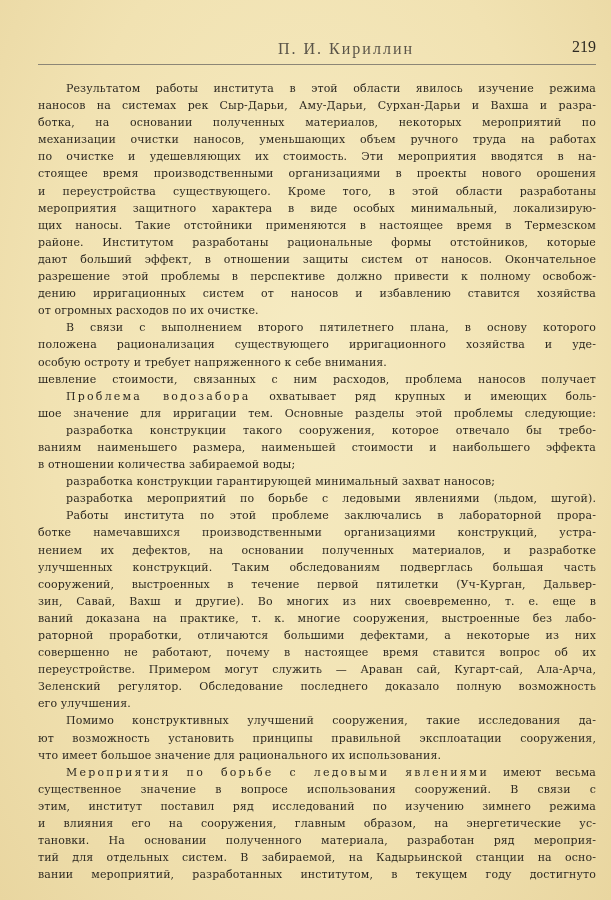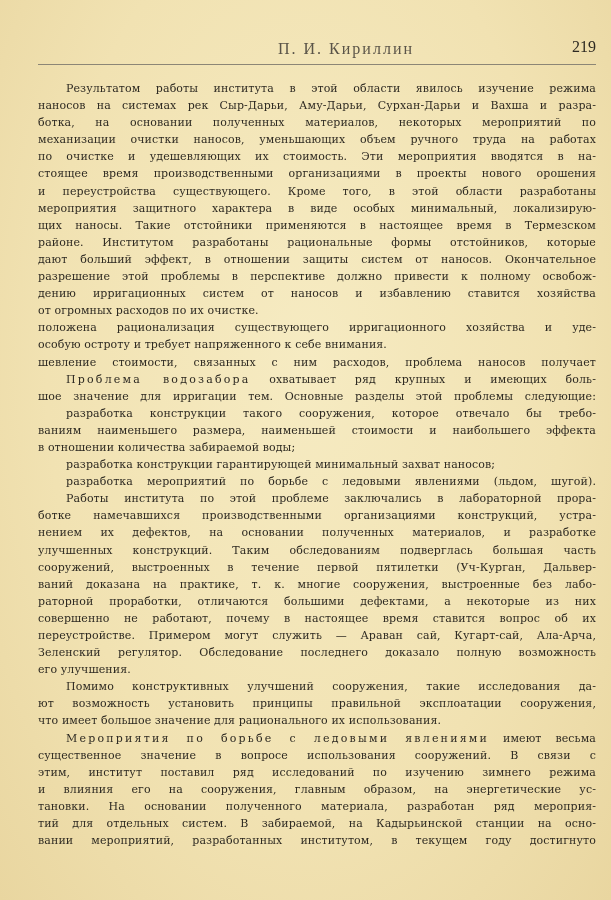--- a/index.html
+++ b/index.html
@@ -61,35 +61,37 @@
       <div class="line">по очистке и удешевляющих их стоимость. Эти мероприятия вводятся в на-</div>
       <div class="line">стоящее время производственными организациями в проекты нового орошения</div>
       <div class="line">и переустройства существующего. Кроме того, в этой области разработаны</div>
       <div class="line">мероприятия защитного характера в виде особых минимальный, локализирую-</div>
       <div class="line">щих наносы. Такие отстойники применяются в настоящее время в Термезском</div>
       <div class="line">районе. Институтом разработаны рациональные формы отстойников, которые</div>
       <div class="line">дают больший эффект, в отношении защиты систем от наносов. Окончательное</div>
       <div class="line">разрешение этой проблемы в перспективе должно привести к полному освобож-</div>
       <div class="line">дению ирригационных систем от наносов и избавлению ставится хозяйства</div>
       <div class="line last">от огромных расходов по их очистке.</div>
+      <div class="line indent">В связи с выполнением второго пятилетнего плана, в основу которого</div>
       <div class="line">положена рационализация существующего ирригационного хозяйства и уде-</div>
       <div class="line last">особую остроту и требует напряженного к себе внимания.</div>
       <div class="line">шевление стоимости, связанных с ним расходов, проблема наносов получает</div>
       <div class="line indent"><span class="spaced">Проблема водозабора</span><span> охватывает ряд крупных и имеющих боль-</span></div>
       <div class="line">шое значение для ирригации тем. Основные разделы этой проблемы следующие:</div>
       <div class="line indent">разработка конструкции такого сооружения, которое отвечало бы требо-</div>
       <div class="line">ваниям наименьшего размера, наименьшей стоимости и наибольшего эффекта</div>
       <div class="line last">в отношении количества забираемой воды;</div>
       <div class="line indent last">разработка конструкции гарантирующей минимальный захват наносов;</div>
       <div class="line indent">разработка мероприятий по борьбе с ледовыми явлениями (льдом, шугой).</div>
       <div class="line indent">Работы института по этой проблеме заключались в лабораторной прора-</div>
       <div class="line">ботке намечавшихся производственными организациями конструкций, устра-</div>
       <div class="line">нением их дефектов, на основании полученных материалов, и разработке</div>
       <div class="line">улучшенных конструкций. Таким обследованиям подверглась большая часть</div>
       <div class="line">сооружений, выстроенных в течение первой пятилетки (Уч-Курган, Дальвер-</div>
+      <div class="line">зин, Савай, Вахш и другие). Во многих из них своевременно, т. е. еще в</div>
       <div class="line">ваний доказана на практике, т. к. многие сооружения, выстроенные без лабо-</div>
       <div class="line">раторной проработки, отличаются большими дефектами, а некоторые из них</div>
       <div class="line">совершенно не работают, почему в настоящее время ставится вопрос об их</div>
       <div class="line">переустройстве. Примером могут служить — Араван сай, Кугарт-сай, Ала-Арча,</div>
       <div class="line">Зеленский регулятор. Обследование последнего доказало полную возможность</div>
       <div class="line last">его улучшения.</div>
       <div class="line indent">Помимо конструктивных улучшений сооружения, такие исследования да-</div>
       <div class="line">ют возможность установить принципы правильной эксплоатации сооружения,</div>
       <div class="line last">что имеет большое значение для рационального их использования.</div>
       <div class="line indent"><span class="spaced">Мероприятия по борьбе с ледовыми явлениями</span><span> имеют весьма</span></div>

